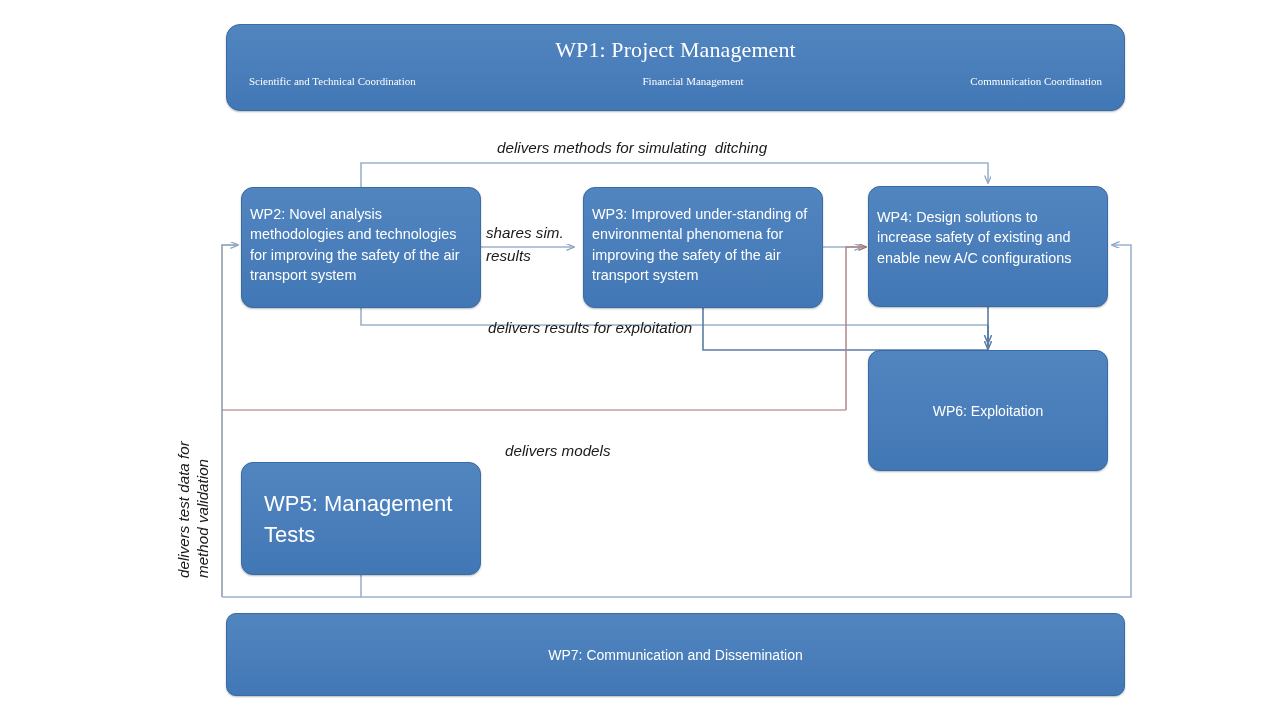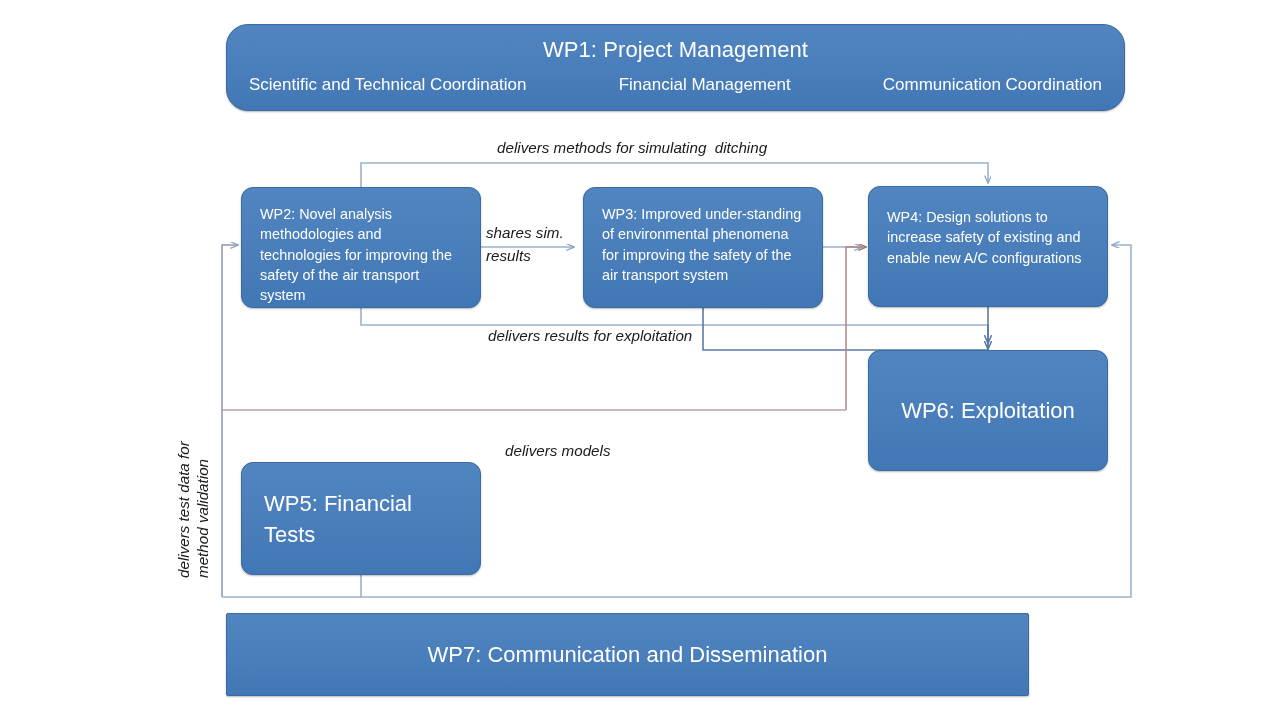--- a/index.html
+++ b/index.html
@@ -33,58 +33,59 @@
     background: #4a7ebb;
     border: 1px solid #3a6ba5;
     border-radius: 12px;
     color: #ffffff;
     box-shadow: 0 1px 2px rgba(0,0,0,0.28);
     background-image: linear-gradient(to bottom, #5185bf 0%, #4a7ebb 55%, #4077b4 100%);
   }
 
   
   .banner {
-    border-radius: 22px;
+    border-radius: 14px;
+    font-family: Liberation Serif, serif;
   }
   .banner .banner-title {
     text-align: center;
     font-size: 22px;
     line-height: 26px;
     padding-top: 12px;
     letter-spacing: 0.1px;
   }
   .banner .banner-row {
     display: flex;
     justify-content: space-between;
     padding: 12px 22px 0 22px;
-    font-size: 17px;
+    font-size: 11px;
   }
   .banner .banner-row > span {
     white-space: nowrap;
   }
 
   
   .wp-small {
-    padding: 16px 14px 10px 18px;
+    padding: 16px 14px 10px 8px;
     font-size: 14.4px;
     line-height: 20.3px;
   }
   
   .wp-large {
     font-size: 22px;
     line-height: 31px;
     padding: 0 16px 0 22px;
     display: flex;
     align-items: center;
   }
   .wp-center {
     display: flex;
     align-items: center;
     justify-content: center;
-    font-size: 22px;
+    font-size: 14px;
   }
 
   
   .edge-label {
     position: absolute;
     font-style: italic;
     font-size: 15.2px;
     line-height: 19px;
     color: #1a1a1a;
     white-space: pre;
@@ -167,38 +168,38 @@
 
   <div class="wp-box wp-small" style="left:583px; top:187px; width:240px; height:121px;">
     <span>WP3: Improved under-standing of environmental phenomena for improving the safety of the air transport system</span>
   </div>
 
   <div class="wp-box wp-small" style="left:868px; top:186px; width:240px; height:121px; padding-top:20px;">
     <span>WP4:  Design solutions to increase safety of existing and enable new A/C configurations</span>
   </div>
 
   <div class="wp-box wp-large" style="left:241px; top:462px; width:240px; height:113px;">
-    <span>WP5: Financial Tests</span>
+    <span>WP5: Management Tests</span>
   </div>
 
   <div class="wp-box wp-center" style="left:868px; top:350px; width:240px; height:121px;">
     <span>WP6: Exploitation</span>
   </div>
 
-  <div class="wp-box wp-center" style="left:226px; top:613px; width:803px; height:83px; border-radius:2px;">
+  <div class="wp-box wp-center" style="left:226px; top:613px; width:899px; height:83px; border-radius:10px;">
     <span>WP7: Communication and Dissemination</span>
   </div>
 
   <div class="edge-label" style="left:497px; top:138px;">delivers methods for simulating  ditching</div>
 
   <div class="edge-label" style="left:486px; top:223px;">shares sim.</div>
 
   <div class="edge-label" style="left:486px; top:246px;">results</div>
 
-  <div class="edge-label" style="left:488px; top:326px;">delivers results for exploitation</div>
+  <div class="edge-label" style="left:488px; top:318px;">delivers results for exploitation</div>
 
   <div class="edge-label" style="left:505px; top:416px;margin-top:25px;">delivers models</div>
 
   <div class="edge-label vert" style="left:174px; top:578px;">delivers test data for</div>
 
   <div class="edge-label vert" style="left:193px; top:578px;">method validation</div>
 
 </div>
 
 </body></html>

